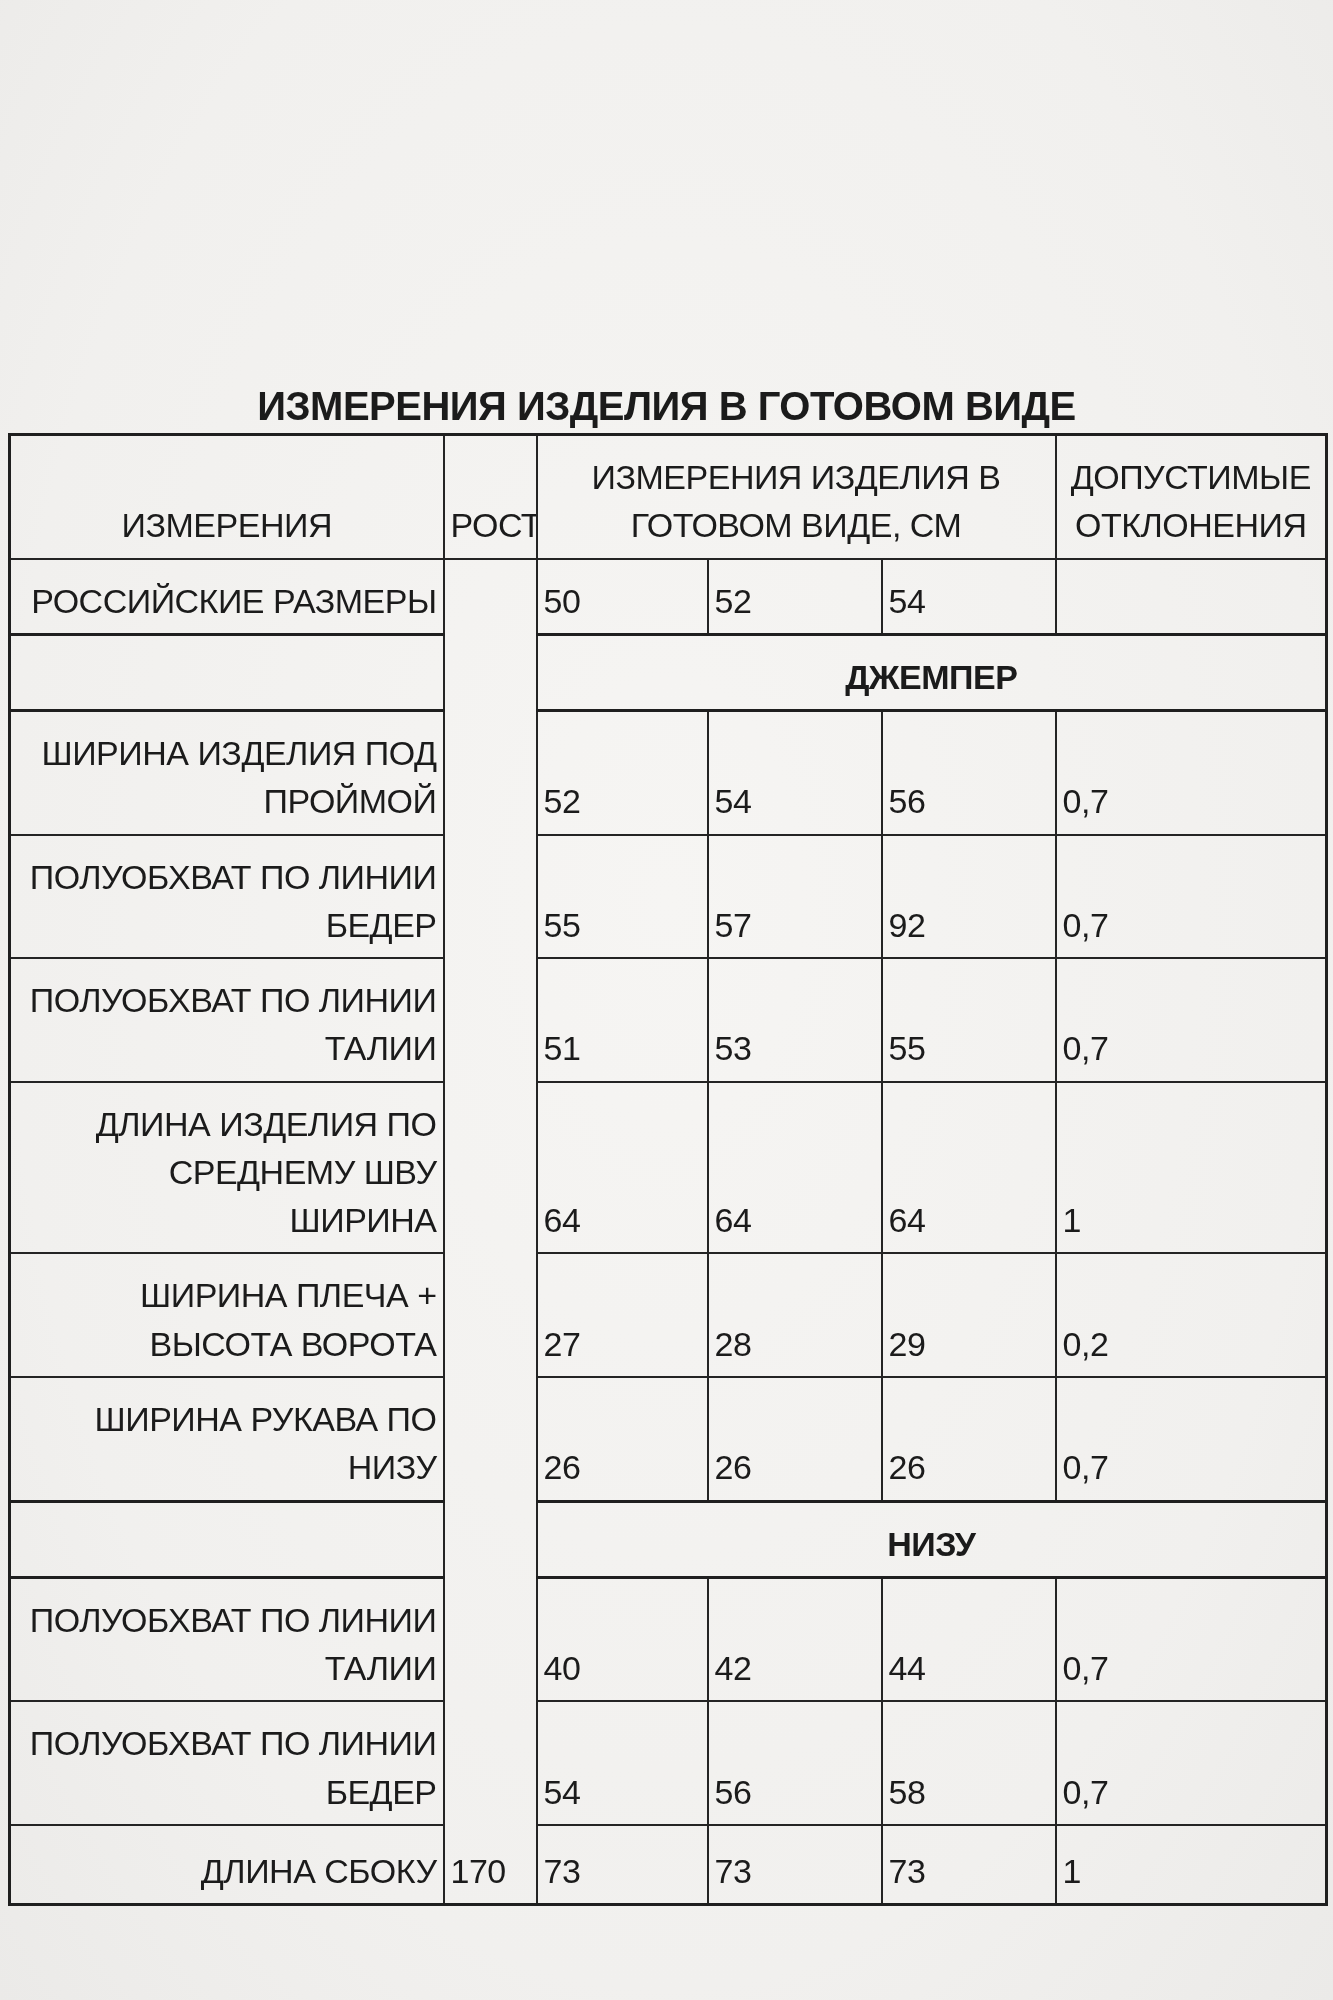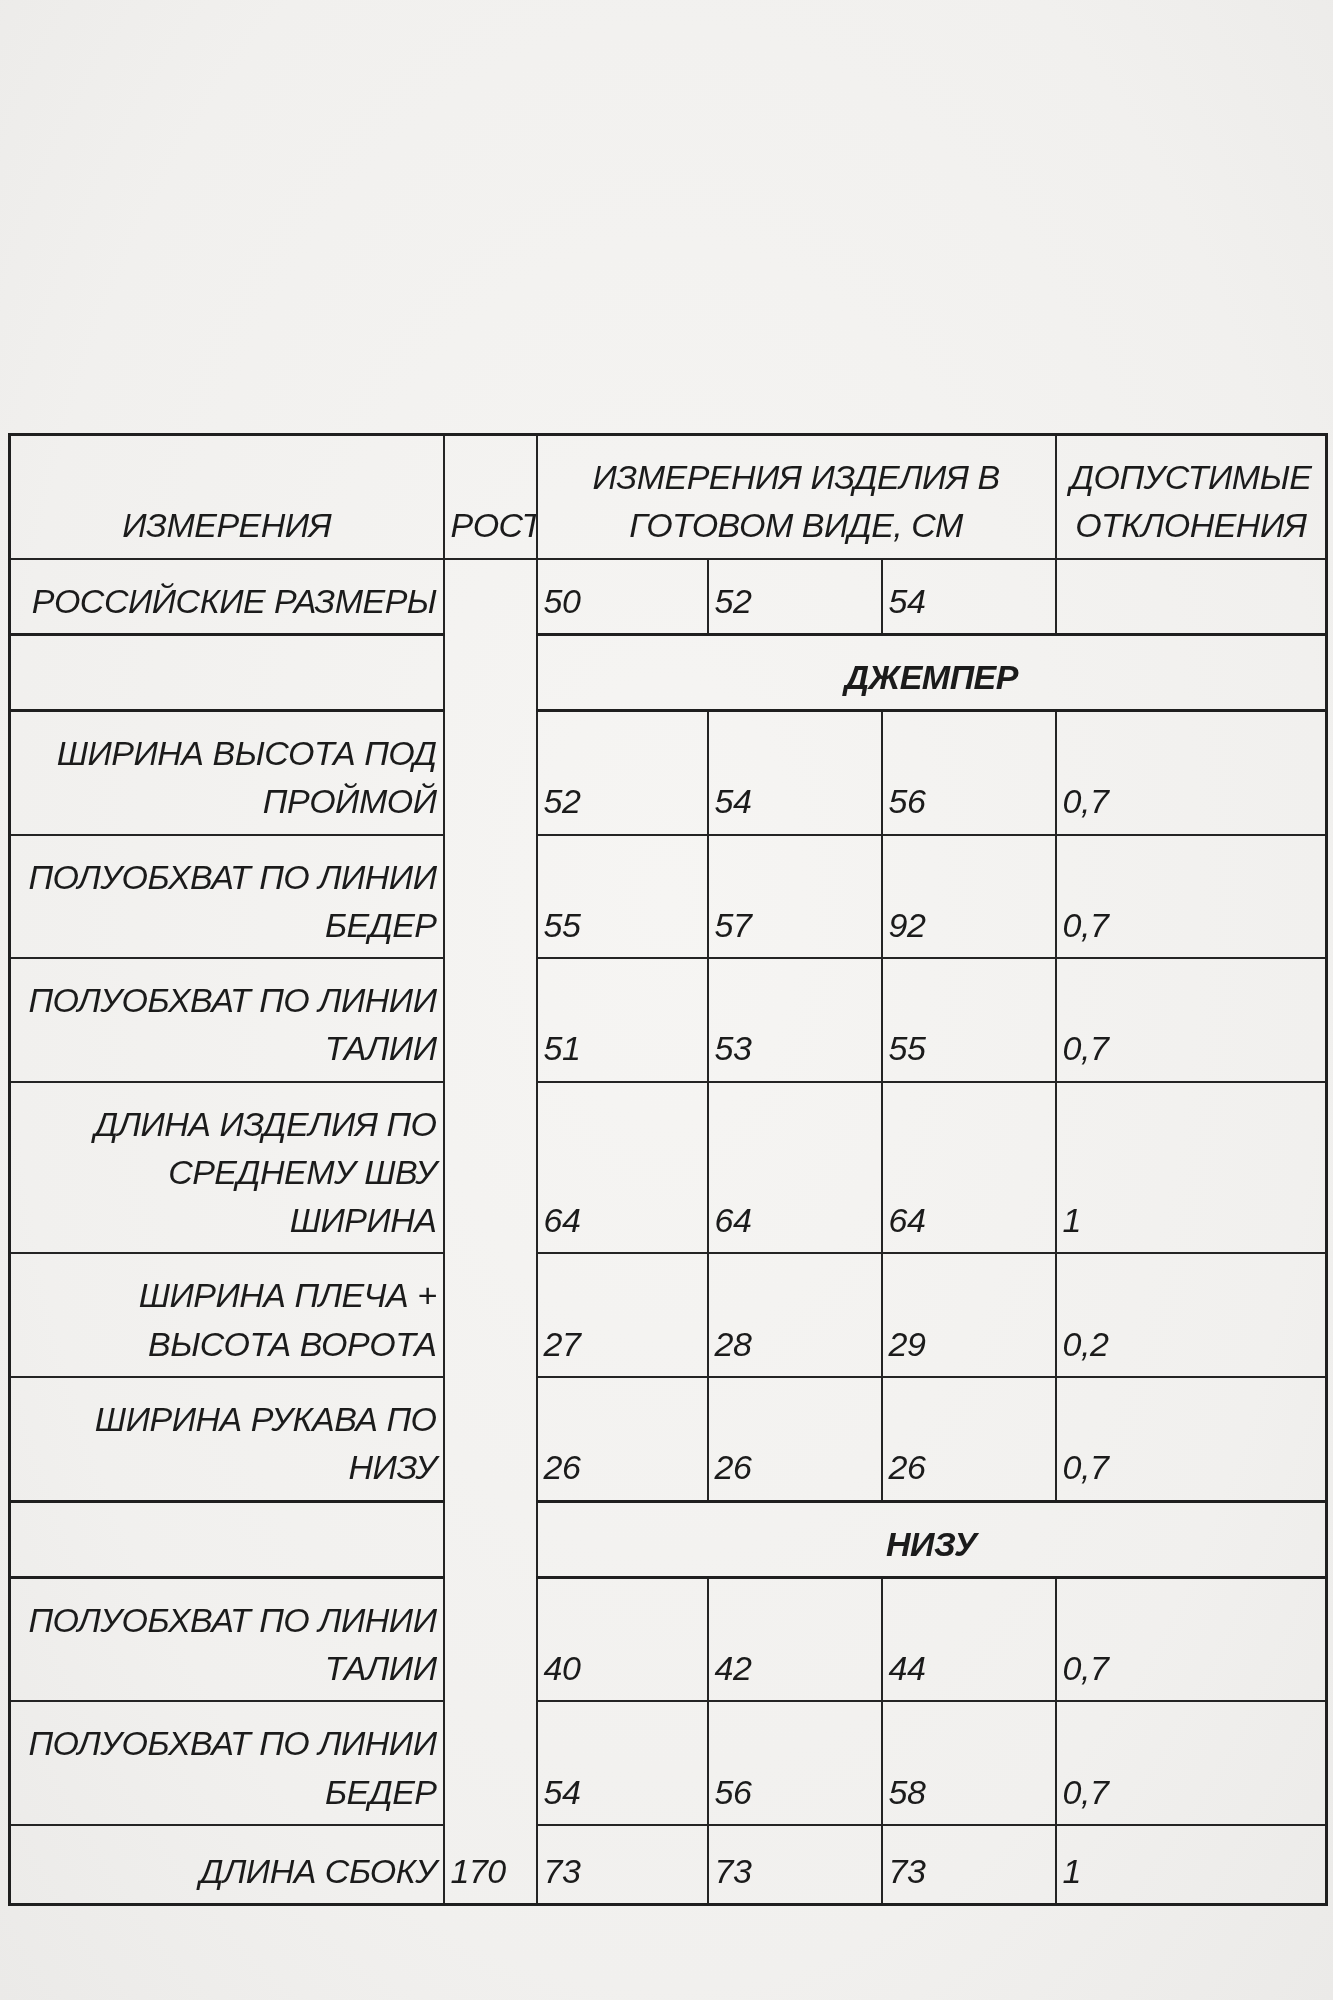--- a/index.html
+++ b/index.html
@@ -32,21 +32,20 @@
   }
   table.meas td{
     border:2px solid #242424;
     vertical-align:bottom;
     font-size:34px;
     letter-spacing:-0.5px;
     line-height:1.42;
     padding:17px 6px 8px 6px;
     white-space:pre-line;
     overflow:hidden;
-    font-style:italic;
   }
   td.c-label{text-align:right;padding-left:7px;}
   td.c-val{text-align:left;padding-right:12px;}
   td.c-head{text-align:center;padding-bottom:10px;}
   td.c-rost{vertical-align:top;padding-top:8px;}
   td.border-b-thick{border-bottom:3px solid #1f1f1f;}
   tr.section-row td{
     border-top:3px solid #1f1f1f;
     border-bottom:3px solid #1f1f1f;
   }
@@ -56,20 +55,21 @@
     font-weight:bold;
     font-size:37px;
     padding:0;
   }
 </style>
 </head>
 <body>
 
 <div class="canvas">
 
+  <div class="doc-title">ИЗМЕРЕНИЯ ИЗДЕЛИЯ В ГОТОВОМ ВИДЕ</div>
 
   <table class="meas">
     <colgroup>
       <col style="width:434px">
       <col style="width:93px">
       <col style="width:171px">
       <col style="width:174px">
       <col style="width:174px">
       <col style="width:271px">
     </colgroup>
@@ -92,21 +92,21 @@
       <td class="c-val">54</td>
       <td></td>
     </tr>
 
     <tr class="section-row" style="height:51px">
       <td></td>
       <td class="c-section" colspan="4">ДЖЕМПЕР</td>
     </tr>
 
     <tr style="height:94px">
-      <td class="c-label">ШИРИНА ВЫСОТА ПОД
+      <td class="c-label">ШИРИНА ИЗДЕЛИЯ ПОД
 ПРОЙМОЙ</td>
       <td class="c-val">52</td>
       <td class="c-val">54</td>
       <td class="c-val">56</td>
       <td class="c-val">0,7</td>
     </tr>
 
     <tr style="height:85px">
       <td class="c-label">ПОЛУОБХВАТ ПО ЛИНИИ
 БЕДЕР</td>

